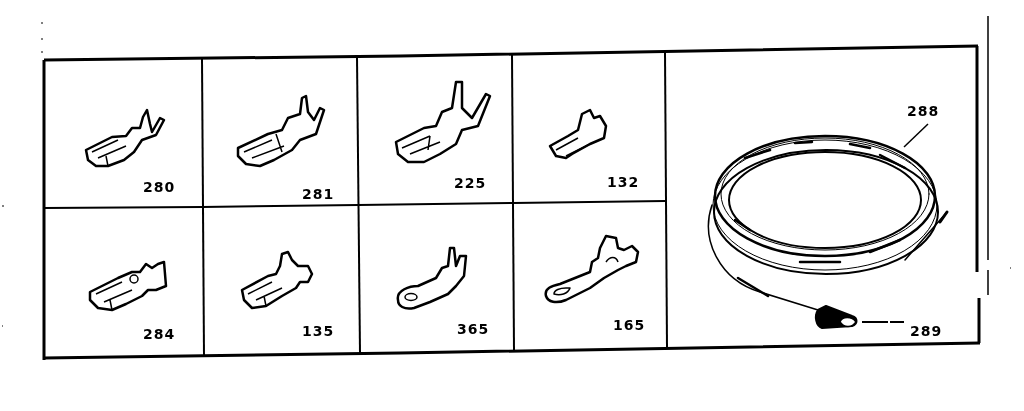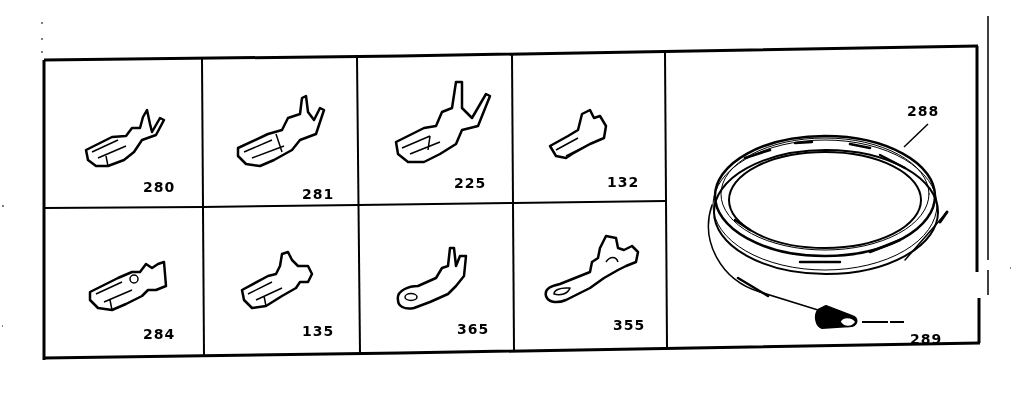--- a/index.html
+++ b/index.html
@@ -112,16 +112,16 @@
     </g>
   </svg>
 
   <div class="label" style="left:143px; top:180px;">280</div>
   <div class="label" style="left:302px; top:179px;margin-top:8px;">281</div>
   <div class="label" style="left:454px; top:176px;">225</div>
   <div class="label" style="left:607px; top:175px;">132</div>
   <div class="label" style="left:143px; top:327px;">284</div>
   <div class="label" style="left:302px; top:324px;">135</div>
   <div class="label" style="left:457px; top:322px;">365</div>
-  <div class="label" style="left:613px; top:318px;">355</div>
+  <div class="label" style="left:613px; top:318px;">165</div>
   <div class="label" style="left:907px; top:104px;">288</div>
-  <div class="label" style="left:910px; top:332px;">289</div>
+  <div class="label" style="left:910px; top:324px;">289</div>
 </div>
 
 </body></html>

